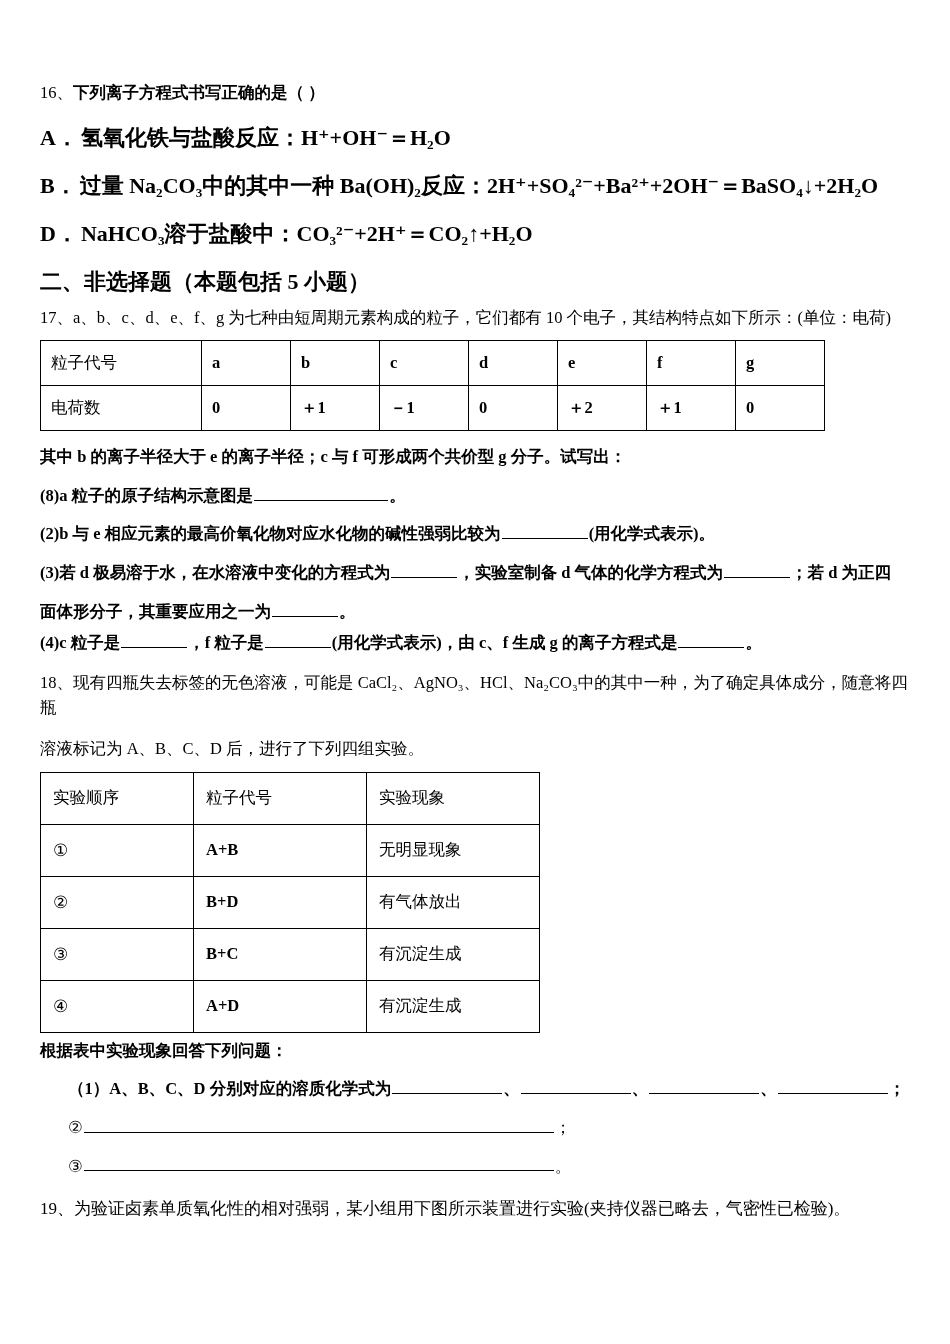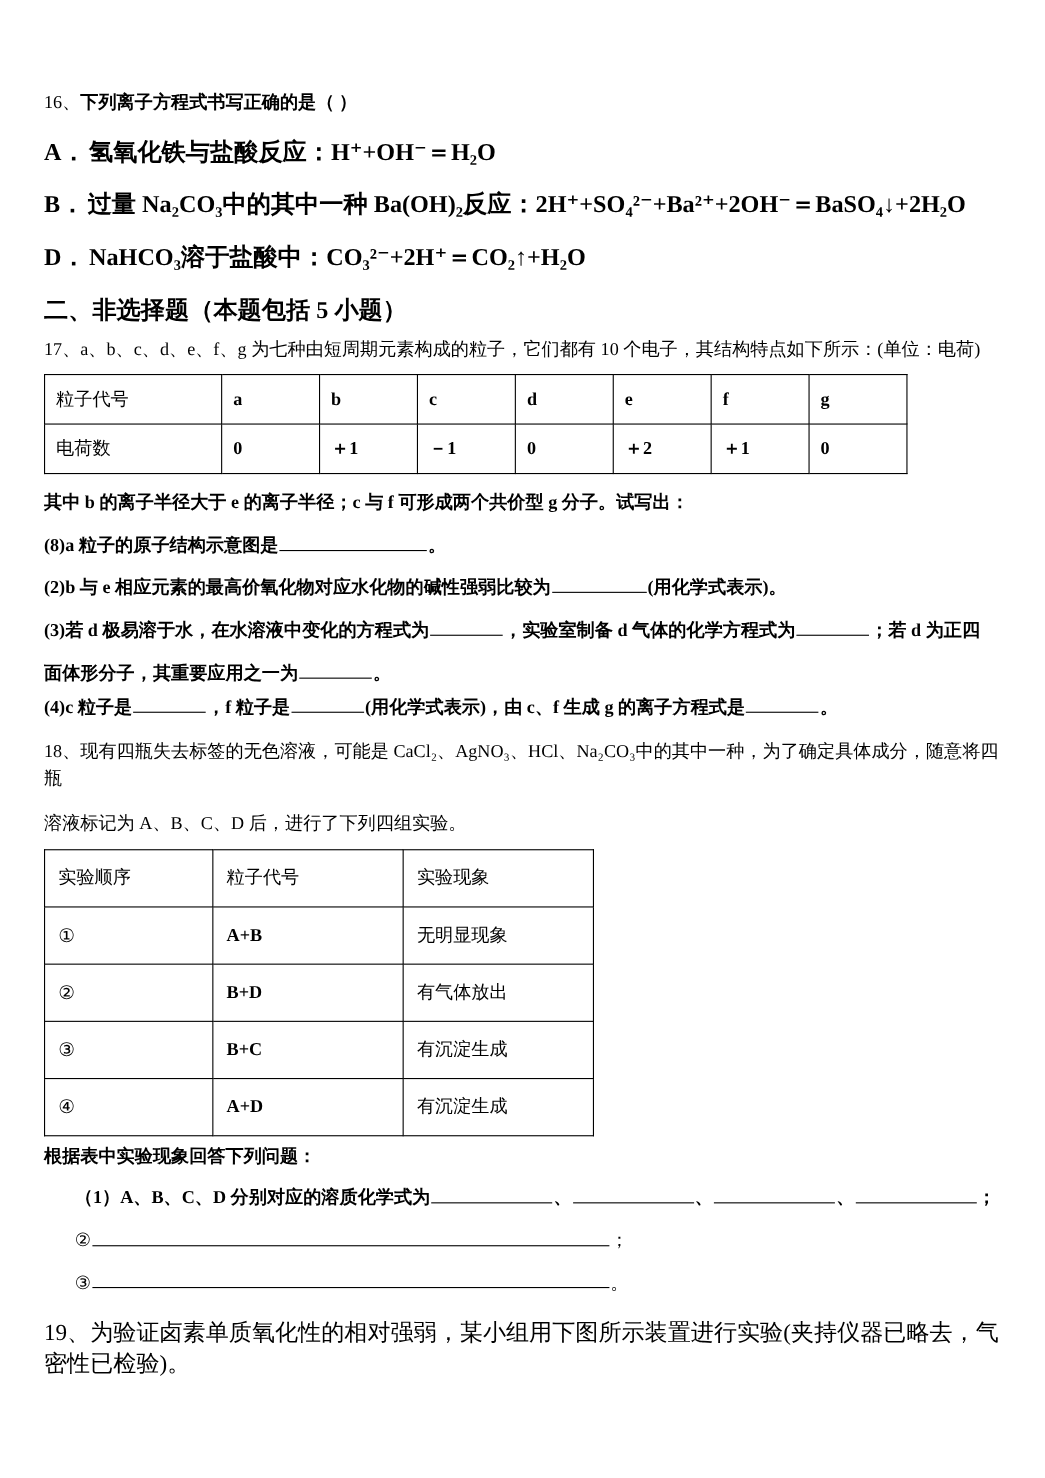--- a/index.html
+++ b/index.html
@@ -106,21 +106,21 @@
   table.t-exp td.c2 { width: 148px; font-weight: bold; }
   table.t-exp td.c3 { width: auto; }
   table.t-exp tr.head td { font-weight: normal; }
   table.t-exp .circ { font-size: 17px; }
 
   .ans-line {
     font-size: 16.5px;
     margin-bottom: 16px;
   }
   .sub-q { margin-left: 28px; }
-  .q19 { margin-top: 16px; font-size: 21px; }
+  .q19 { margin-top: 16px; font-size: 17px; }
 </style>
 </head>
 <body>
 
 <div class="page">
   <div class="content">
 
     <div class="q-stem">
       <span class="num-lead">16、</span><span class="bold">下列离子方程式书写正确的是（  ）</span>
     </div>

